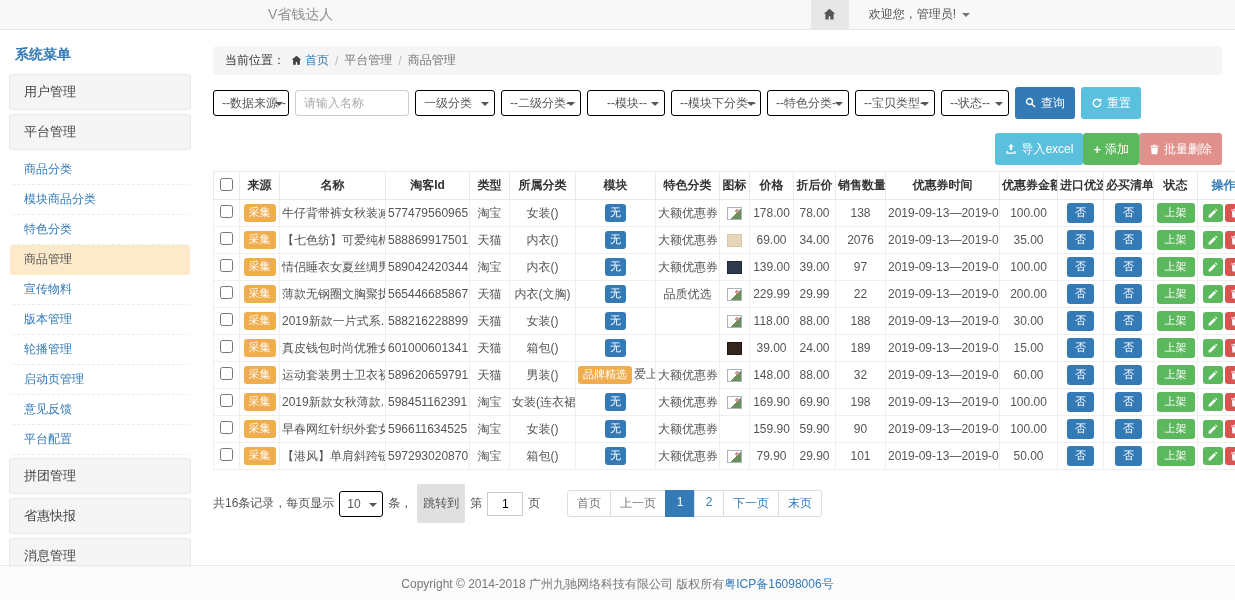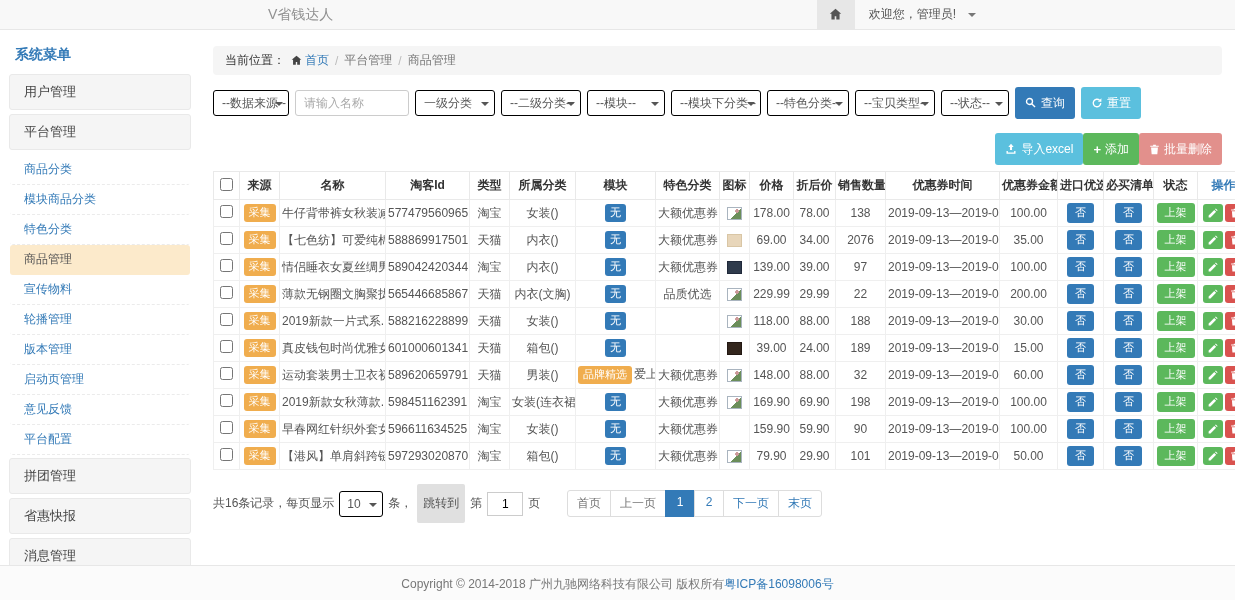--- a/index.html
+++ b/index.html
@@ -3,21 +3,21 @@
 <meta charset="utf-8">
 <style>
   *{margin:0;padding:0;box-sizing:border-box;}
   html,body{width:1235px;height:600px;overflow:hidden;}
   body{font-family:"Liberation Sans","DejaVu Sans",sans-serif;background:#fff;color:#333;font-size:12px;}
   
   .topbar{height:30px;background:#f8f8f8;border-bottom:1px solid #e7e7e7;display:flex;align-items:center;}
   .brand{margin-left:268px;font-size:14px;color:#919191;}
   .topbar-spacer{flex:1;}
   .home-btn{width:38px;height:29px;background:#e7e7e7;display:flex;align-items:center;justify-content:center;cursor:pointer;}
-  .welcome{display:flex;align-items:center;gap:12px;font-size:12px;color:#555;padding:0 14px;margin-right:245px;cursor:pointer;}
+  .welcome{display:flex;align-items:center;gap:6px;font-size:12px;color:#555;padding:0 20px;margin-right:245px;cursor:pointer;}
   .caret{width:0;height:0;border-left:4px solid transparent;border-right:4px solid transparent;border-top:4px solid #777;display:inline-block;}
   
   .layout{display:flex;height:535px;}
   .rail{width:200px;flex:none;padding:8px 9px;overflow:hidden;}
   .side-title{color:#337ab7;font-weight:bold;font-size:14px;padding:8px 6px 10px;}
   .side-sec{background:#f5f5f5;border:1px solid #e9e9e9;border-radius:3px;padding:8px 14px;font-size:13px;color:#444;margin-bottom:4px;cursor:pointer;}
   .submenu{padding:1px 1px 3px;}
   .submenu-item{padding:6px 14px;font-size:12px;color:#337ab7;border-bottom:1px dashed #ebebeb;cursor:pointer;border-radius:3px;}
   .menu-active{background:#fceacb;color:#555;border-bottom-color:transparent;}
   .content{flex:1;padding:16px 13px 0;overflow:hidden;background:#fff;}
@@ -27,21 +27,21 @@
   .bc-sep{color:#bbb;}
   .bc-item{color:#777;}
   
   .filters{display:flex;gap:6px;margin-top:12px;align-items:center;}
   .select{position:relative;height:26px;line-height:24px;border:1px solid #000000;border-radius:3px;background:#fff;font-size:12px;color:#555;padding:0 17px 0 8px;cursor:pointer;white-space:nowrap;overflow:hidden;}
   .select .caret{position:absolute;right:5px;top:11px;border-top-color:#555;}
   .sel-source{width:76px;}
   .selgroup{display:flex;gap:6px;}
   .selgroup div.select:nth-of-type(1){width:80px;}
   .selgroup div.select:nth-of-type(2){width:80px;}
-  .selgroup div.select:nth-of-type(3){width:78px;}
+  .selgroup div.select:nth-of-type(3){width:78px;text-align:right;}
   .selgroup div.select:nth-of-type(4){width:90px;}
   .selgroup div.select:nth-of-type(5){width:82px;}
   .selgroup div.select:nth-of-type(6){width:80px;}
   .selgroup div.select:nth-of-type(7){width:68px;}
   .name-input{width:114px;height:26px;border:1px solid #ccc;border-radius:3px;font-size:12px;padding:0 8px;color:#333;outline:none;}
   .name-input::placeholder{color:#aaa;}
   .btn{height:26px;border:none;border-radius:3px;color:#fff;font-size:12px;display:inline-flex;align-items:center;gap:4px;padding:16px 10px;cursor:pointer;white-space:nowrap;}
   .btn-primary{background:#337ab7;}
   .btn-info{background:#5bc0de;}
   .btn-success{background:#5cb85c;}
@@ -119,23 +119,23 @@
         <div class="submenu-item"><span>商品分类</span></div>
 
         <div class="submenu-item"><span>模块商品分类</span></div>
 
         <div class="submenu-item"><span>特色分类</span></div>
 
         <div class="submenu-item menu-active"><span>商品管理</span></div>
 
         <div class="submenu-item"><span>宣传物料</span></div>
 
+        <div class="submenu-item"><span>版本管理</span></div>
+
         <div class="submenu-item"><span>轮播管理</span></div>
-
-        <div class="submenu-item"><span>版本管理</span></div>
 
         <div class="submenu-item"><span>启动页管理</span></div>
 
         <div class="submenu-item"><span>意见反馈</span></div>
 
         <div class="submenu-item"><span>平台配置</span></div>
       </div>
     <div>
 
         <div class="side-sec"><span>拼团管理</span></div>

